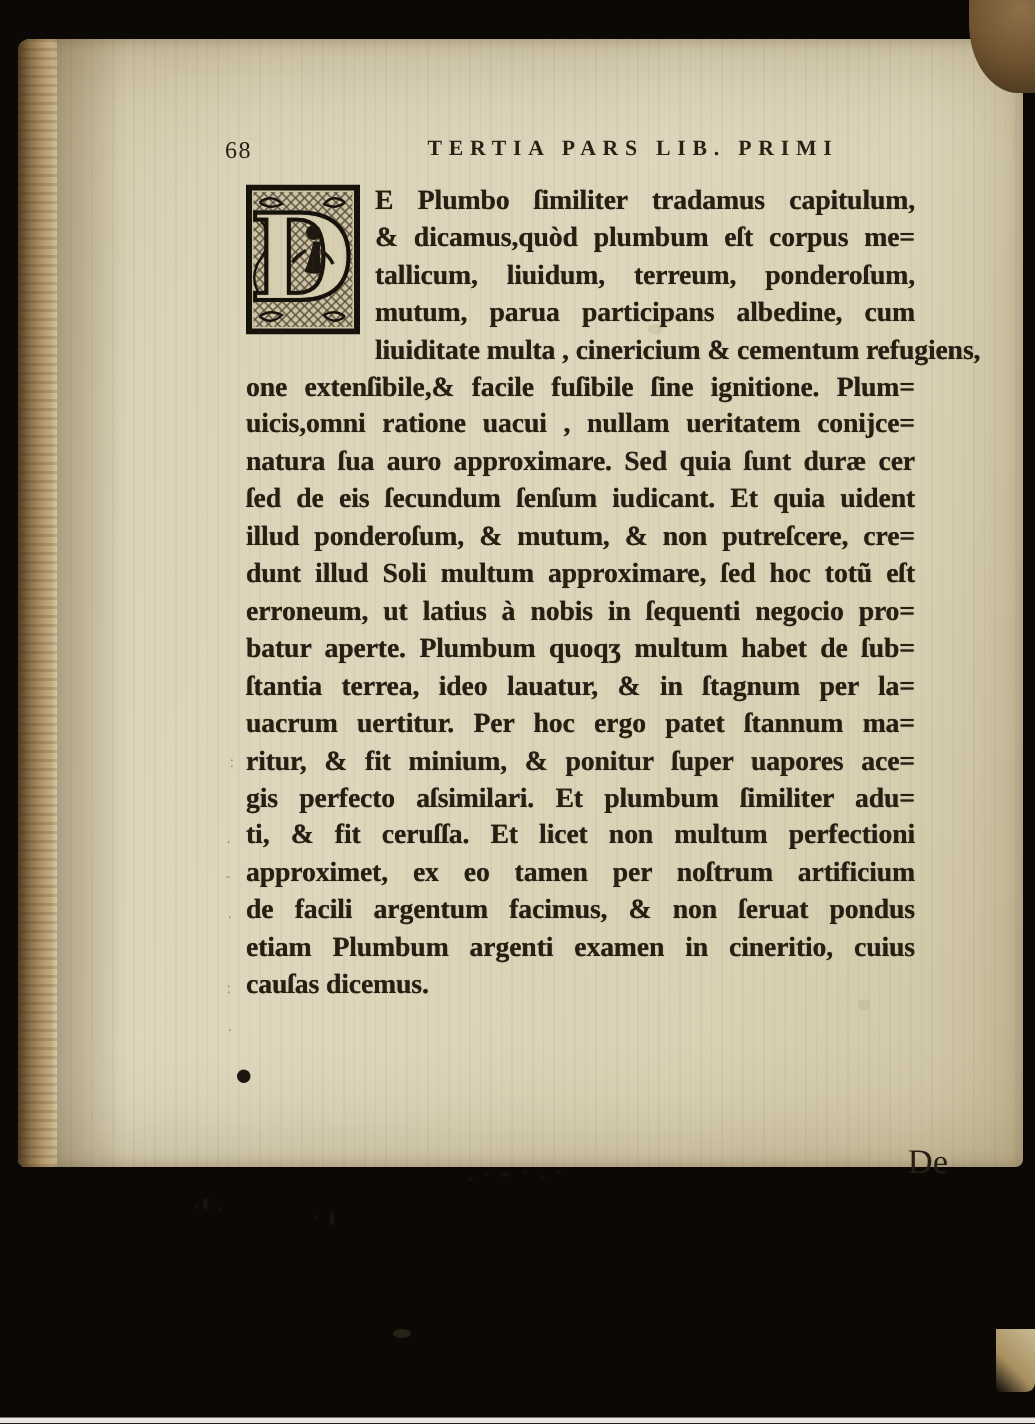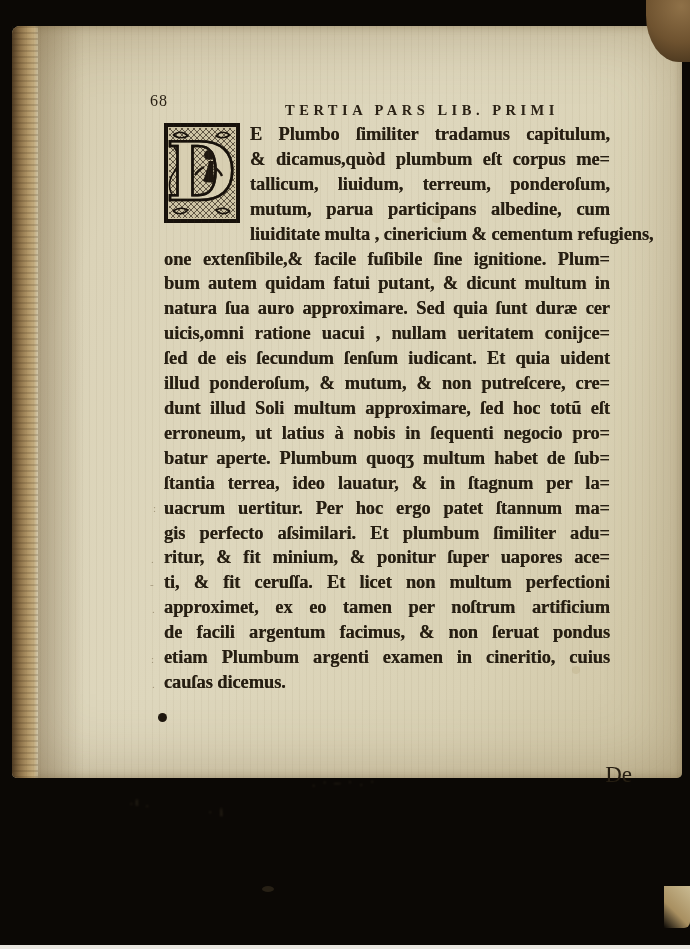--- a/index.html
+++ b/index.html
@@ -24,21 +24,21 @@
   .thumb{position:absolute;left:646px;top:0;width:44px;height:62px;
         background:radial-gradient(circle at 80% 10%,#8f7148 0%,#6e522f 55%,#41301a 100%);
         border-radius:0 0 0 75%;}
   .corner-curl{position:absolute;left:664px;top:886px;width:26px;height:42px;
         background:linear-gradient(225deg,#c9ba92 0%,#a88f60 60%,rgba(120,95,55,0) 100%);
         border-radius:0 0 6px 0;}
   .scan-strip{position:absolute;left:0;top:945px;width:690px;height:4px;background:#e9e7e1;}
   
   .pagenum{position:absolute;left:138px;top:66px;font-size:16px;letter-spacing:1px;color:#2a2115;}
   .running-header{position:absolute;left:230px;top:65px;width:360px;text-align:center;
-        font-size:14.5px;font-weight:bold;letter-spacing:4.5px;color:#2a2115;white-space:nowrap;margin-top:11px;}
+        font-size:14.5px;font-weight:bold;letter-spacing:4.5px;color:#2a2115;white-space:nowrap;}
   .textblock{position:absolute;left:152px;top:96px;width:446px;color:#261e12;
         font-size:18.5px;line-height:24.9px;letter-spacing:-0.1px;
         text-shadow:0 0 .5px rgba(38,30,18,.8);}
   .dropcap{float:left;width:76px;height:100px;margin:1px 10px 0 0;}
   .line{text-align:justify;text-align-last:justify;white-space:nowrap;overflow:visible;font-weight:bold;}
   .line.short{text-align-last:left;white-space:normal;}
   .catchword{position:absolute;left:560px;top:736px;width:60px;text-align:right;
         font-size:23px;color:#261e12;}
   
   .ink-dot{position:absolute;left:146px;top:687px;width:9px;height:9px;border-radius:50%;
@@ -78,32 +78,31 @@
           <path d="M40 44 q-6 3 -9 8 M50 44 q6 4 8 9" fill="none" stroke="#1f1810" stroke-width="2.4"></path>
         </svg>
       </div>
 
       <div class="line">E Plumbo ſimiliter tradamus capitulum,</div>
       <div class="line">&amp; dicamus,quòd plumbum eſt corpus me=</div>
       <div class="line">tallicum, liuidum, terreum, ponderoſum,</div>
       <div class="line">mutum, parua participans albedine, cum</div>
       <div class="line">liuiditate multa , cinericium &amp; cementum refugiens,</div>
       <div class="line">one extenſibile,&amp; facile fuſibile ſine ignitione. Plum=</div>
-      <div class="line">bum autem quidam fatui putant, &amp; dicunt multum in</div>
+      <div class="line">uicis,omni ratione uacui , nullam ueritatem conijce=</div>
       <div class="line">natura ſua auro approximare. Sed quia ſunt duræ cer</div>
-      <div class="line">uicis,omni ratione uacui , nullam ueritatem conijce=</div>
       <div class="line">ſed de eis ſecundum ſenſum iudicant. Et quia uident</div>
       <div class="line">illud ponderoſum, &amp; mutum, &amp; non putreſcere, cre=</div>
       <div class="line">dunt illud Soli multum approximare, ſed hoc totũ eſt</div>
       <div class="line">erroneum, ut latius à nobis in ſequenti negocio pro=</div>
       <div class="line">batur aperte. Plumbum quoqʒ multum habet de ſub=</div>
       <div class="line">ſtantia terrea, ideo lauatur, &amp; in ſtagnum per la=</div>
       <div class="line">uacrum uertitur. Per hoc ergo patet ſtannum ma=</div>
+      <div class="line">ritur, &amp; fit minium, &amp; ponitur ſuper uapores ace=</div>
       <div class="line">gis perfecto aſsimilari. Et plumbum ſimiliter adu=</div>
-      <div class="line">ritur, &amp; fit minium, &amp; ponitur ſuper uapores ace=</div>
       <div class="line">ti, &amp; fit ceruſſa. Et licet non multum perfectioni</div>
       <div class="line">approximet, ex eo tamen per noſtrum artificium</div>
       <div class="line">de facili argentum facimus, &amp; non ſeruat pondus</div>
       <div class="line">etiam Plumbum argenti examen in cineritio, cuius</div>
       <div class="line short">cauſas dicemus.</div>
     </div>
 
     <div class="catchword">De</div>
 
     <div class="ink-dot"></div>

